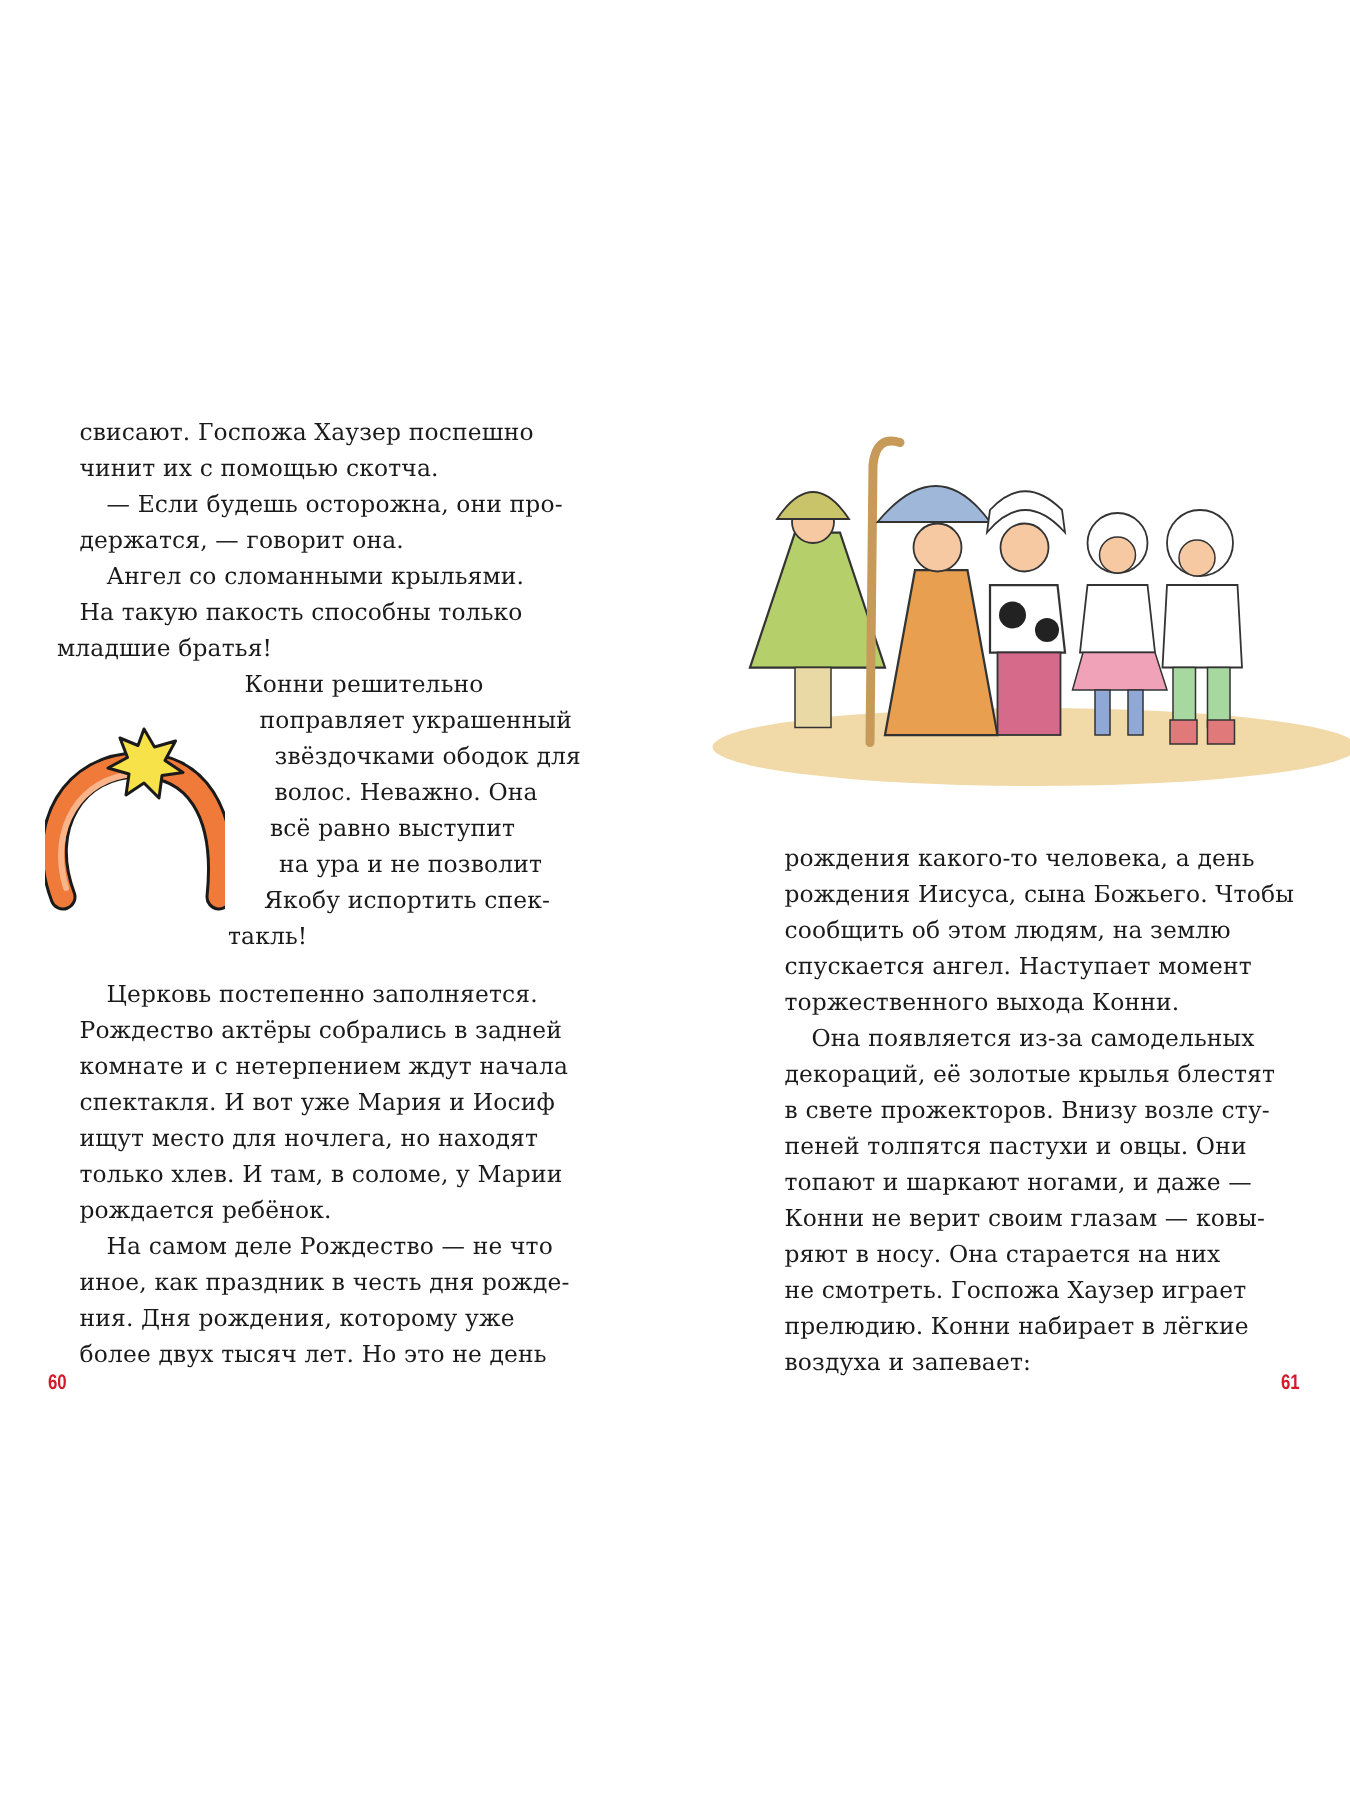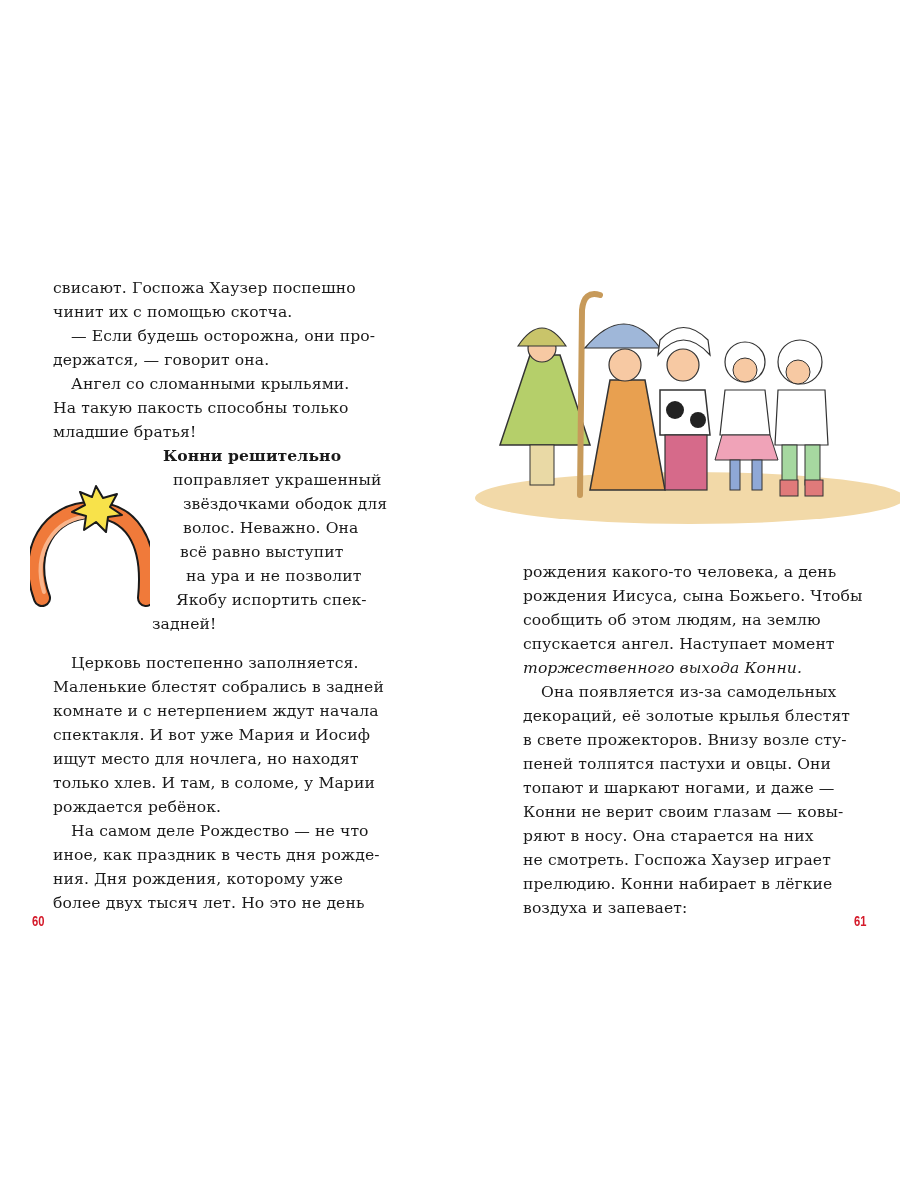--- a/index.html
+++ b/index.html
@@ -17,31 +17,31 @@
 <body>
 
 <div class="page left">
   <div id="left-lines">
       <div class="line" style="left: 53px; top: 276px;">свисают. Госпожа Хаузер поспешно</div>
       <div class="line" style="left: 53px; top: 300px;">чинит их с помощью скотча.</div>
       <div class="line" style="left: 71px; top: 324px;">— Если будешь осторожна, они про-</div>
       <div class="line" style="left: 53px; top: 348px;">держатся, — говорит она.</div>
       <div class="line" style="left: 71px; top: 372px;">Ангел со сломанными крыльями.</div>
       <div class="line" style="left: 53px; top: 396px;">На такую пакость способны только</div>
-      <div class="line" style="left: 53px; top: 420px;">младшие братья!</div>
-      <div class="line" style="left: 163px; top: 444px; font-weight: bold;">Конни решительно</div>
+      <div class="line" style="left: 38px; top: 420px;">младшие братья!</div>
+      <div class="line" style="left: 163px; top: 444px;">Конни решительно</div>
       <div class="line" style="left: 173px; top: 468px;">поправляет украшенный</div>
       <div class="line" style="left: 183px; top: 492px;">звёздочками ободок для</div>
       <div class="line" style="left: 183px; top: 516px;">волос. Неважно. Она</div>
       <div class="line" style="left: 180px; top: 540px;">всё равно выступит</div>
       <div class="line" style="left: 186px; top: 564px;">на ура и не позволит</div>
       <div class="line" style="left: 176px; top: 588px;">Якобу испортить спек-</div>
-      <div class="line" style="left: 152px; top: 612px;">задней!</div>
+      <div class="line" style="left: 152px; top: 612px;">такль!</div>
       <div class="line" style="left: 71px; top: 651px;">Церковь постепенно заполняется.</div>
-      <div class="line" style="left: 53px; top: 675px;">Маленькие блестят собрались в задней</div>
+      <div class="line" style="left: 53px; top: 675px;">Рождество актёры собрались в задней</div>
       <div class="line" style="left: 53px; top: 699px; text-align: center;">комнате и с нетерпением ждут начала</div>
       <div class="line" style="left: 53px; top: 723px;">спектакля. И вот уже Мария и Иосиф</div>
       <div class="line" style="left: 53px; top: 747px;">ищут место для ночлега, но находят</div>
       <div class="line" style="left: 53px; top: 771px;">только хлев. И там, в соломе, у Марии</div>
       <div class="line" style="left: 53px; top: 795px;">рождается ребёнок.</div>
       <div class="line" style="left: 71px; top: 819px;">На самом деле Рождество — не что</div>
       <div class="line" style="left: 53px; top: 843px;">иное, как праздник в честь дня рожде-</div>
       <div class="line" style="left: 53px; top: 867px;">ния. Дня рождения, которому уже</div>
       <div class="line" style="left: 53px; top: 891px;">более двух тысяч лет. Но это не день</div>
     </div>
@@ -92,21 +92,21 @@
     <rect x="345" y="175" width="15" height="40" fill="#a6d8a0" stroke="#333" stroke-width="1"></rect>
     <rect x="320" y="210" width="18" height="16" fill="#e07a7a" stroke="#333" stroke-width="1"></rect>
     <rect x="345" y="210" width="18" height="16" fill="#e07a7a" stroke="#333" stroke-width="1"></rect>
   </svg>
 
   <div id="right-lines">
       <div class="line" style="left: 73px; top: 560px;">рождения какого-то человека, а день</div>
       <div class="line" style="left: 73px; top: 584px;">рождения Иисуса, сына Божьего. Чтобы</div>
       <div class="line" style="left: 73px; top: 608px;">сообщить об этом людям, на землю</div>
       <div class="line" style="left: 73px; top: 632px;">спускается ангел. Наступает момент</div>
-      <div class="line" style="left: 73px; top: 656px; font-style: italic;">торжественного выхода Конни.</div>
+      <div class="line" style="left: 73px; top: 656px;">торжественного выхода Конни.</div>
       <div class="line" style="left: 91px; top: 680px;">Она появляется из-за самодельных</div>
       <div class="line" style="left: 73px; top: 704px;">декораций, её золотые крылья блестят</div>
       <div class="line" style="left: 73px; top: 728px;">в свете прожекторов. Внизу возле сту-</div>
       <div class="line" style="left: 73px; top: 752px;">пеней толпятся пастухи и овцы. Они</div>
       <div class="line" style="left: 73px; top: 776px; text-align: right;">топают и шаркают ногами, и даже —</div>
       <div class="line" style="left: 73px; top: 800px;">Конни не верит своим глазам — ковы-</div>
       <div class="line" style="left: 73px; top: 824px;">ряют в носу. Она старается на них</div>
       <div class="line" style="left: 73px; top: 848px;">не смотреть. Госпожа Хаузер играет</div>
       <div class="line" style="left: 73px; top: 872px;">прелюдию. Конни набирает в лёгкие</div>
       <div class="line" style="left: 73px; top: 896px;">воздуха и запевает:</div>

